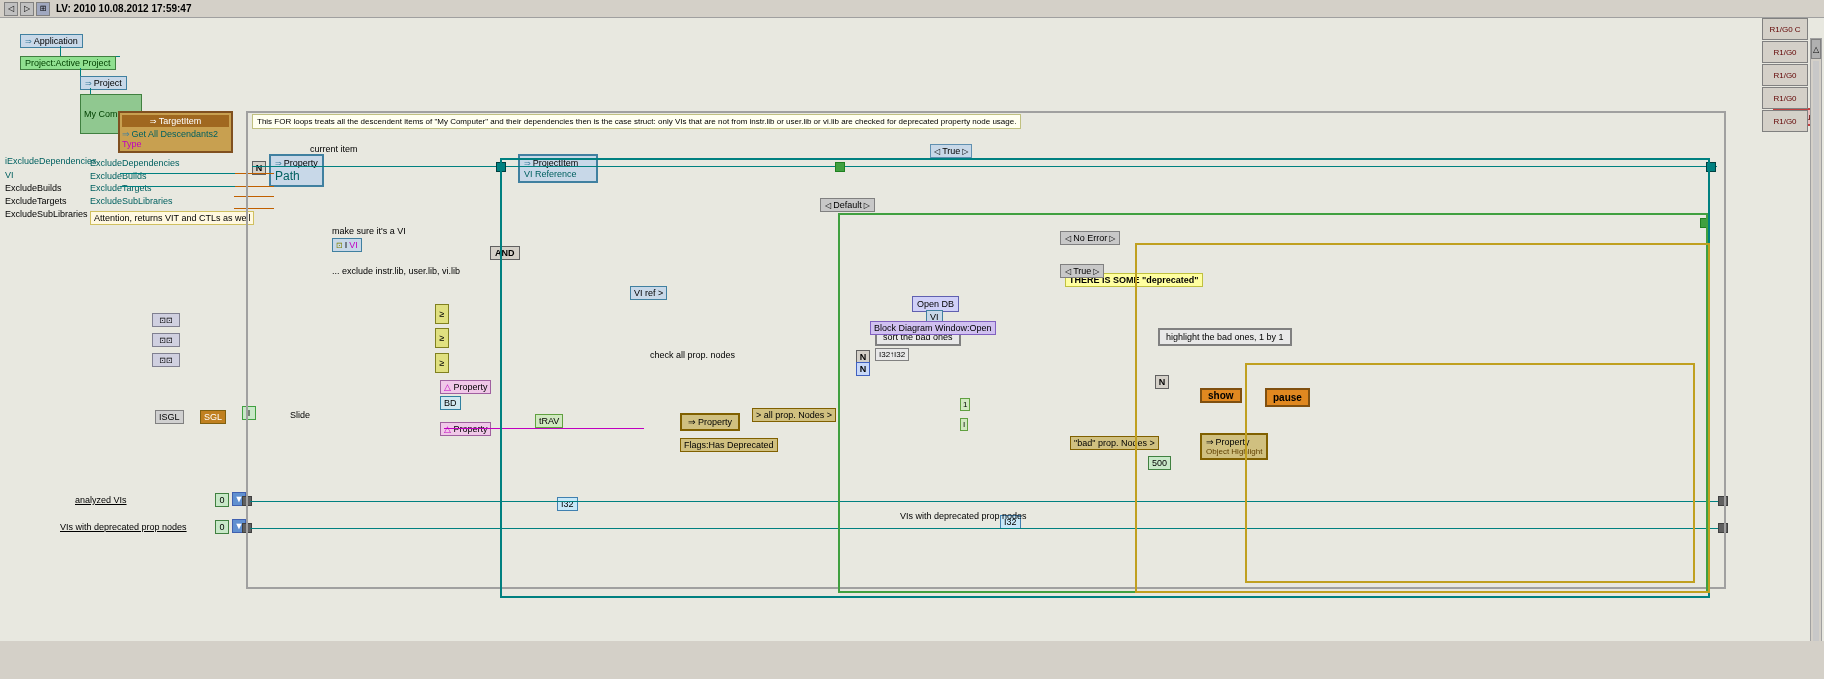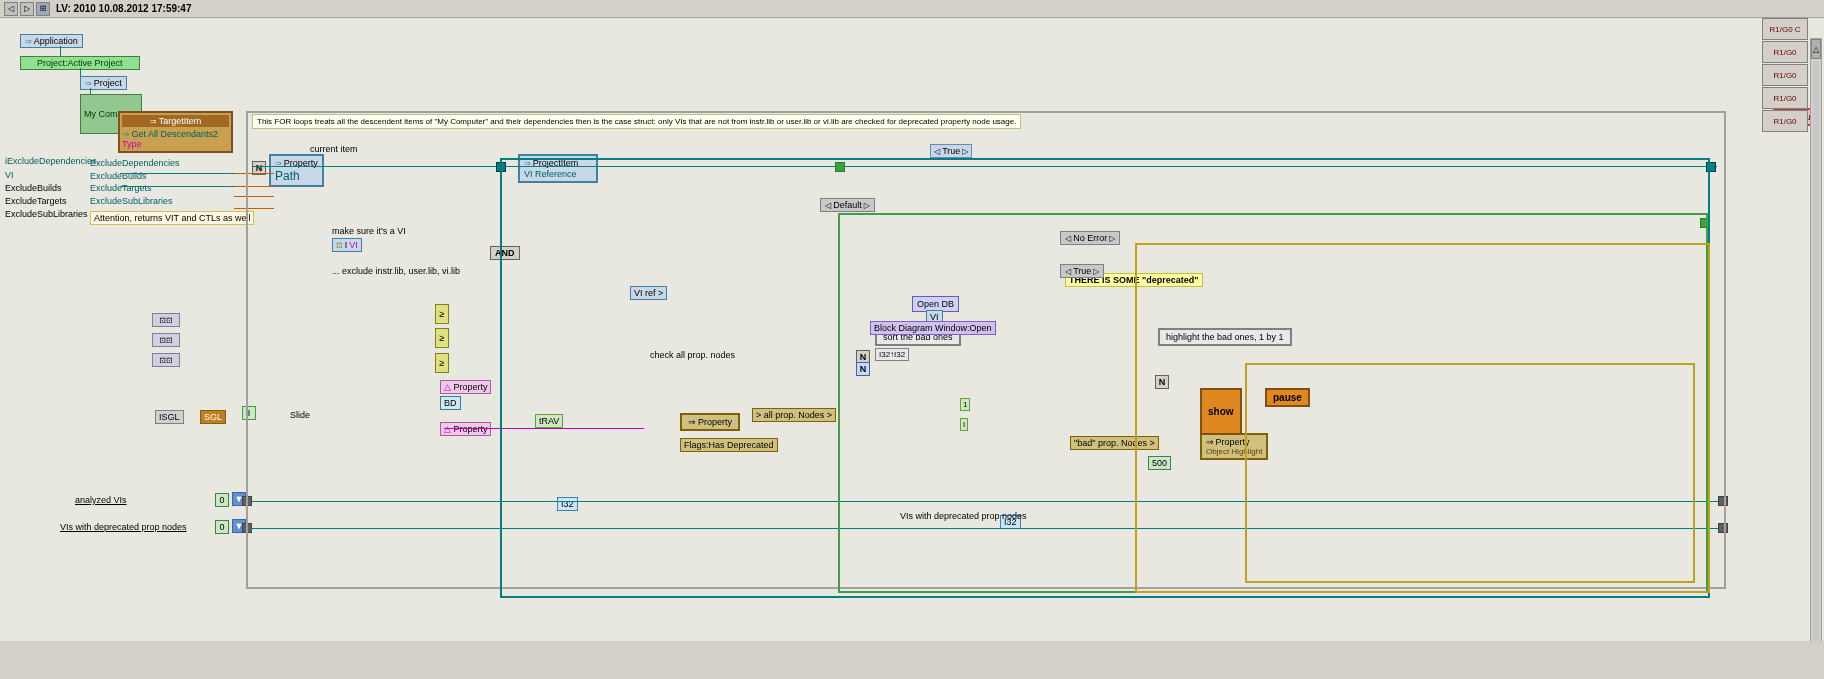--- a/index.html
+++ b/index.html
@@ -70,21 +70,21 @@
       cursor: pointer;
     }
 
     
     .project-label {
       position: absolute;
       left: 20px;
       top: 36px;
       background: #90c890;
       border: 1px solid #408040;
-      padding: 1px 16px;
+      padding: 1px 4px;
       font-size: 9px;
       color: #004000;
       cursor: pointer;
     }
 
     
     .project-block {
       position: absolute;
       left: 70px;
       top: 56px;
@@ -605,21 +605,21 @@
       </div>
       <div style="font-size:8px; color:#604000;">
         <span>Object Highlight</span>
       </div>
     </div>
 
     <div style="position:absolute; left:1148px; top:438px; background:#c8e8c8; border:1px solid #408040; padding:1px 3px; font-size:9px;">
       <span>500</span>
     </div>
 
-    <div class="action-btn" style="left:1200px; top:370px; padding:16px 6px;">
+    <div class="action-btn" style="left:1200px; top:370px; padding:0 6px;">
       <span>show</span>
     </div>
 
     <div class="action-btn" style="left:1265px; top:370px; padding:2px 6px;">
       <span>pause</span>
     </div>
 
     <div style="position:absolute; left:557px; top:479px; background:#c8e8f8; border:1px solid #4080b0; padding:1px 3px; font-size:9px;">
       <span>I32</span>
     </div>

